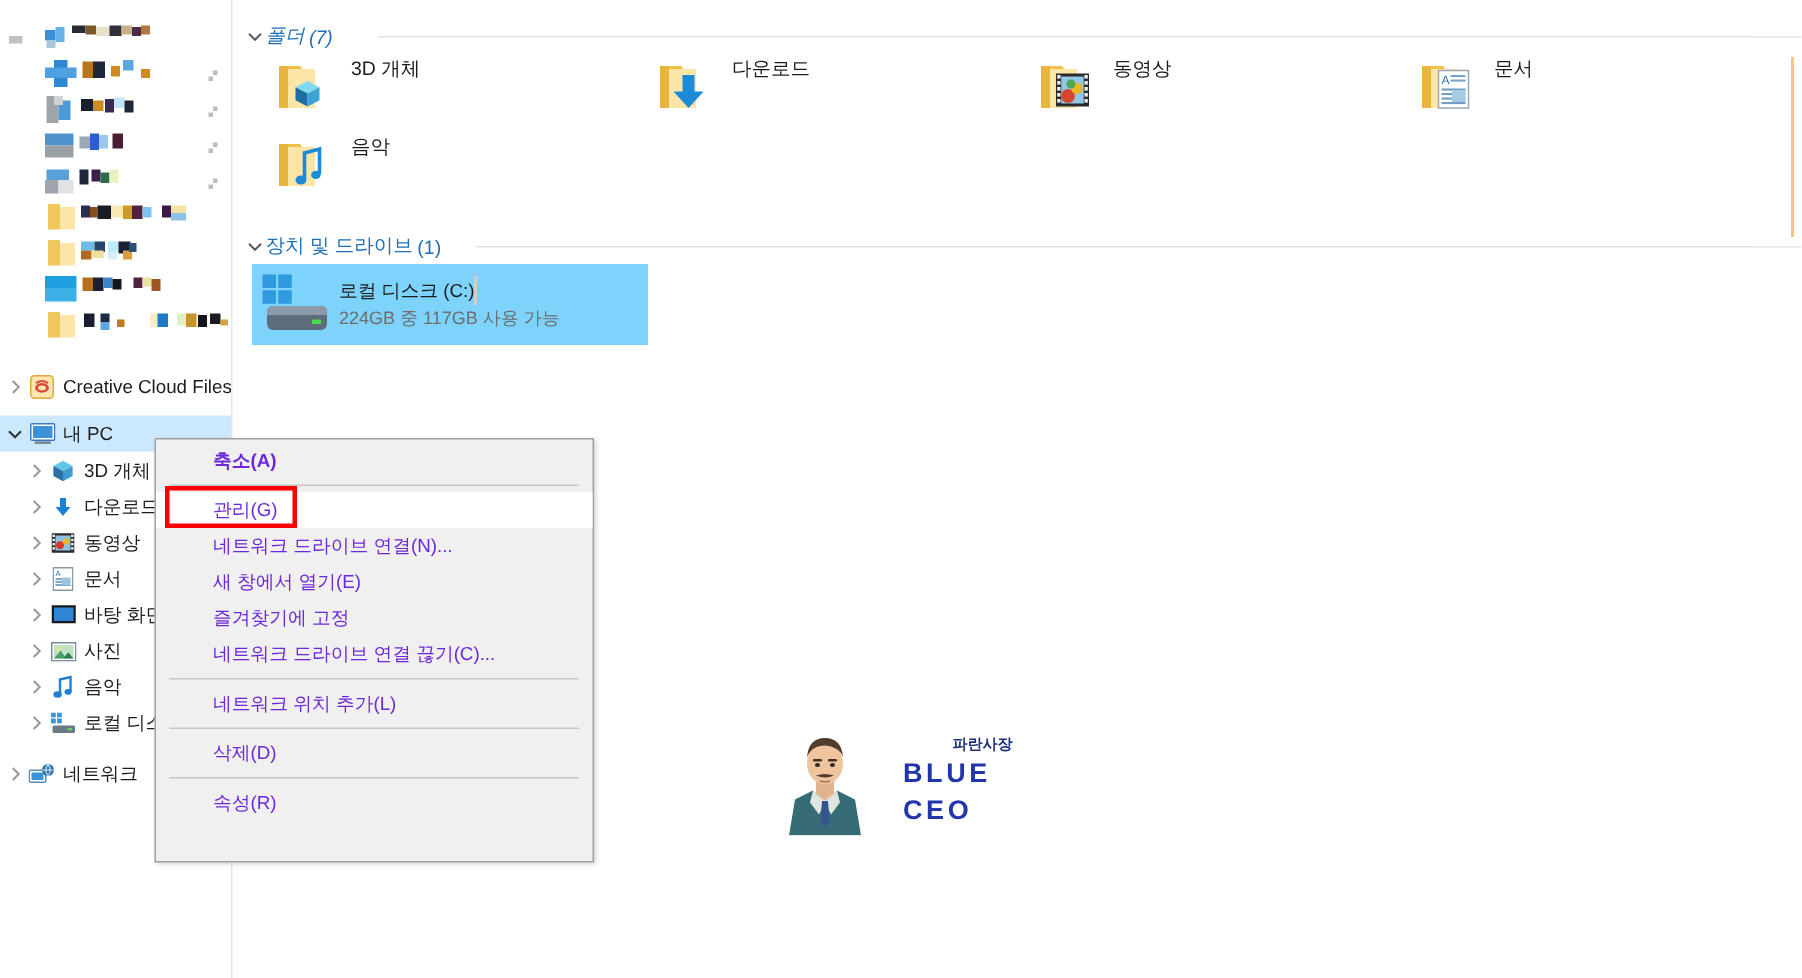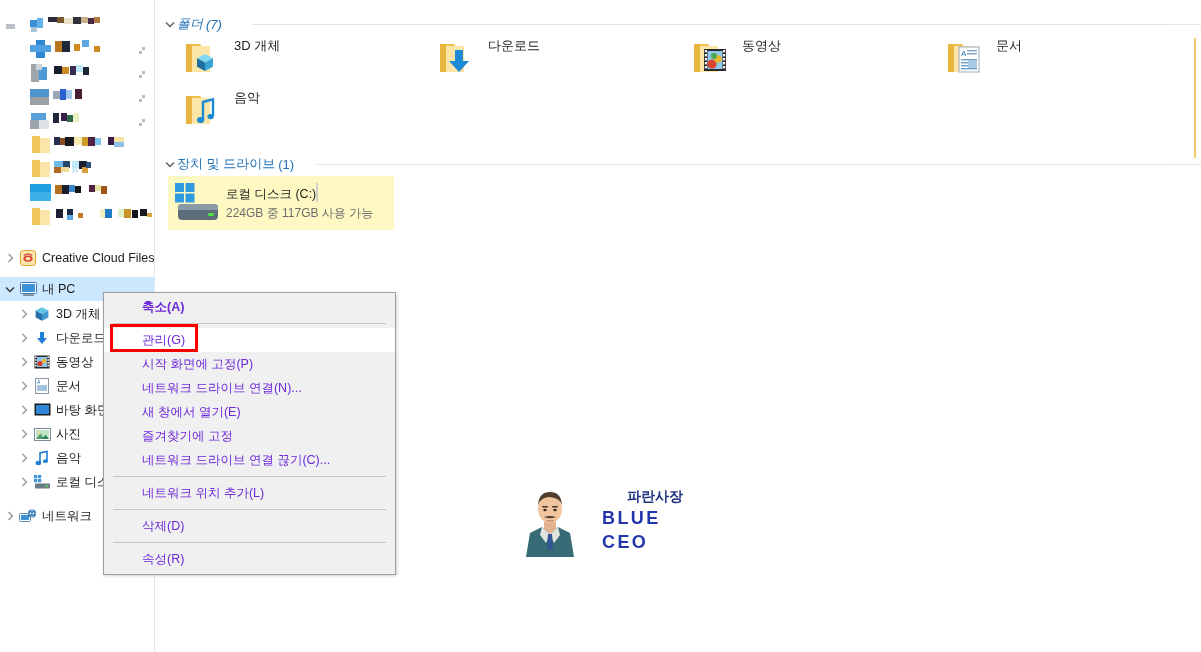--- a/index.html
+++ b/index.html
@@ -100,22 +100,22 @@
   .tile .tlabel {
     font-size: 13px; color: #1c1c1c;
     padding-top: 3px; padding-left: 6px;
     white-space: nowrap;
   }
 
   
   #drive-tile {
     position: absolute;
     left: 12px; top: 176px;
-    width: 226px; height: 54px;
-    background: #fef9c3;
+    width: 264px; height: 54px;
+    background: #7dd3fc;
     display: flex; align-items: center;
   }
   #drive-tile .dicon {
     width: 52px; min-width: 52px; height: 48px;
     position: relative; margin-left: 4px;
   }
   #drive-tile .dinfo { padding-left: 2px; width: 192px; }
   #drive-tile .dname {
     font-size: 12.5px; color: #1c1c1c; white-space: nowrap;
     margin-bottom: 3px;
@@ -185,21 +185,21 @@
   #watermark .wm-portrait {
     width: 64px; height: 72px; position: relative;
     border-radius: 2px; overflow: hidden;
     flex: 0 0 64px;
   }
   #watermark .wm-text {
     margin-left: 20px;
     display: flex; flex-direction: column; align-items: center;
   }
   #watermark .wm-kr {
-    font-size: 14px; font-weight: bold; color: #142a7a;
+    font-size: 10px; font-weight: bold; color: #142a7a;
     letter-spacing: 0px; line-height: 1.35;
   }
   #watermark .wm-en {
     font-size: 18px; font-weight: bold; color: #1a2ea8;
     letter-spacing: 2.4px; line-height: 1.35;
   }
 </style>
 </head>
 <body>
 
@@ -680,21 +680,20 @@
 
     <div class="edge-line" style="left:1012px; top:24px; width:33px; height:1px;"></div>
     <div class="edge-line" style="left:1012px; top:164px; width:33px; height:1px;"></div>
     <div class="edge-accent" style="left:1038px; top:38px; width:2px; height:120px;"></div>
   </div>
 
   <div id="ctxmenu">
     <div class="mi bold">축소(A)</div>
     <div class="msep"></div>
     <div class="mi hl">관리(G)</div>
-    <div class="mi">시작 화면에 고정(P)</div>
     <div class="mi">네트워크 드라이브 연결(N)...</div>
     <div class="mi">새 창에서 열기(E)</div>
     <div class="mi">즐겨찾기에 고정</div>
     <div class="mi">네트워크 드라이브 연결 끊기(C)...</div>
     <div class="msep"></div>
     <div class="mi">네트워크 위치 추가(L)</div>
     <div class="msep"></div>
     <div class="mi">삭제(D)</div>
     <div class="msep"></div>
     <div class="mi">속성(R)</div>

